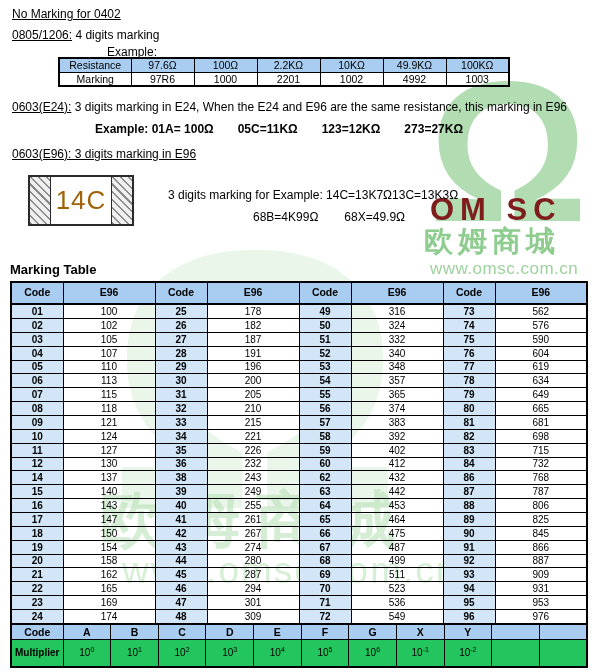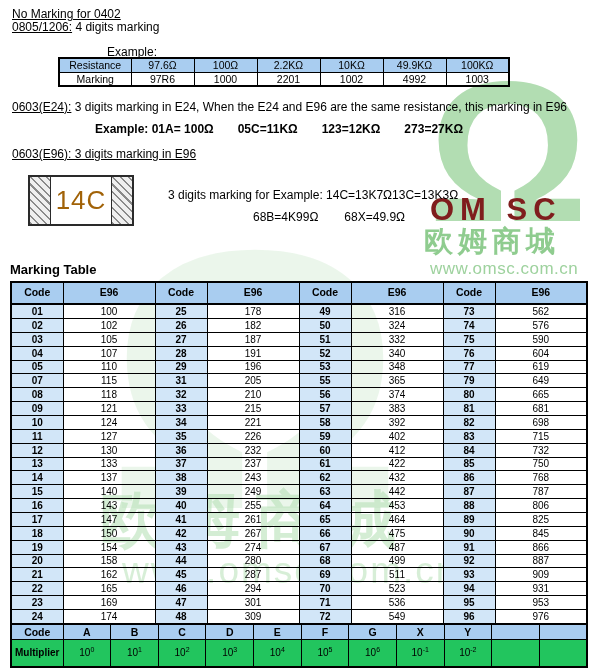--- a/index.html
+++ b/index.html
@@ -13,21 +13,21 @@
   .wm-cn-top { left:424px; top:222px; font-size:29px; font-weight:bold; letter-spacing:5px; color:#8fcc8f; }
   .wm-url-top { left:430px; top:259px; font-size:17px; color:#9ed29e; letter-spacing:0.5px; }
   .wm-omega-mid { left:55px; top:195px; width:400px; font-size:370px; line-height:370px; text-align:center; color:#dcf0dc; opacity:.55; font-weight:bold; }
   .wm-cn-mid { left:100px; top:478px; font-size:62px; font-weight:bold; letter-spacing:16px; color:#b9e2b9; opacity:.6; }
   .wm-url-mid { left:122px; top:550px; font-size:37px; color:#c2e6c2; opacity:.65; letter-spacing:2px; }
 
   
   .tline { position:absolute; z-index:1; font-size:12px; }
   .u { text-decoration:underline; }
   #line1 { left:12px; top:7px; }
-  #line2 { left:12px; top:20px; }
+  #line2 { left:12px; top:28px; }
   #example-label { left:63px; top:45px;padding-left:44px; }
   #e24-line { left:12px; top:100px; }
   #e24-example { left:95px; top:122px;font-weight:bold; }
   #e24-example span { margin-right:24px; }
   #e96-line { left:12px; top:147px; }
   #e96-ex1 { left:168px; top:188px; }
   #e96-ex1 span { margin-right:0; }
   #e96-ex2 { left:253px; top:210px; }
   #e96-ex2 span { margin-right:26px; }
 
@@ -203,20 +203,30 @@
             <td class="code">05</td>
             <td class="val">110</td>
             <td class="code">29</td>
             <td class="val">196</td>
             <td class="code">53</td>
             <td class="val">348</td>
             <td class="code">77</td>
             <td class="val">619</td>
           </tr>
           <tr>
+            <td class="code">06</td>
+            <td class="val">113</td>
+            <td class="code">30</td>
+            <td class="val">200</td>
+            <td class="code">54</td>
+            <td class="val">357</td>
+            <td class="code">78</td>
+            <td class="val">634</td>
+          </tr>
+          <tr>
             <td class="code">07</td>
             <td class="val">115</td>
             <td class="code">31</td>
             <td class="val">205</td>
             <td class="code">55</td>
             <td class="val">365</td>
             <td class="code">79</td>
             <td class="val">649</td>
           </tr>
           <tr>
@@ -261,30 +271,20 @@
           </tr>
           <tr>
             <td class="code">12</td>
             <td class="val">130</td>
             <td class="code">36</td>
             <td class="val">232</td>
             <td class="code">60</td>
             <td class="val">412</td>
             <td class="code">84</td>
             <td class="val">732</td>
-          </tr>
-          <tr>
-            <td class="code">13</td>
-            <td class="val">133</td>
-            <td class="code">37</td>
-            <td class="val">237</td>
-            <td class="code">61</td>
-            <td class="val">422</td>
-            <td class="code">85</td>
-            <td class="val">750</td>
           </tr>
           <tr>
             <td class="code">14</td>
             <td class="val">137</td>
             <td class="code">38</td>
             <td class="val">243</td>
             <td class="code">62</td>
             <td class="val">432</td>
             <td class="code">86</td>
             <td class="val">768</td>

